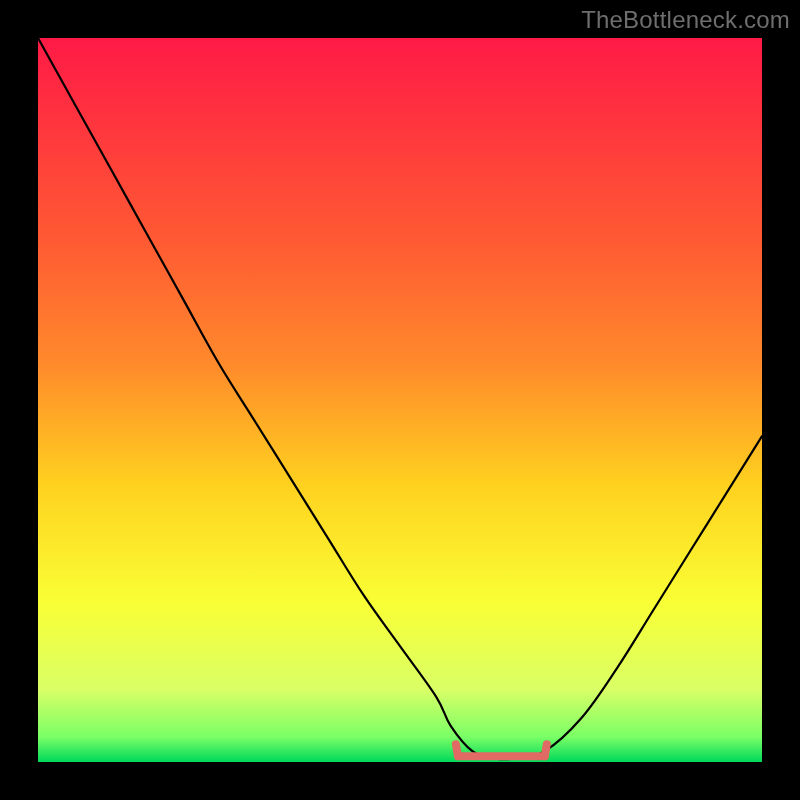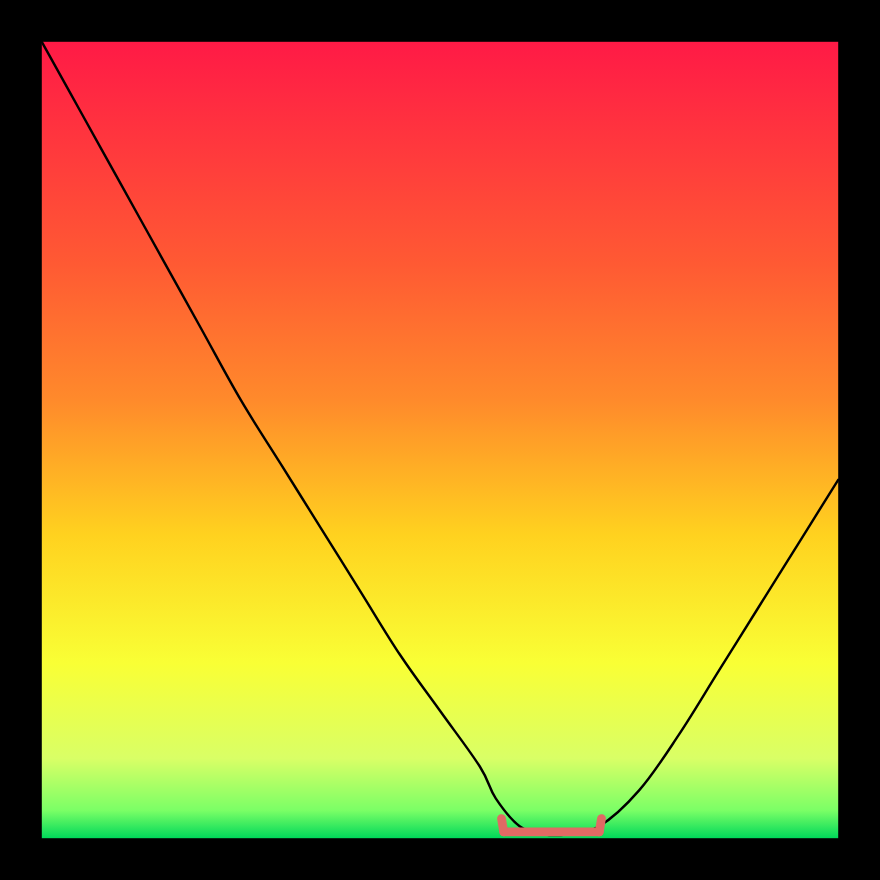--- a/index.html
+++ b/index.html
@@ -26,20 +26,21 @@
     z-index: 10;
     letter-spacing: 0.2px;
   }
   svg {
     display: block;
   }
 </style>
 </head>
 <body>
 <div class="container">
+  <div class="watermark">TheBottleneck.com</div>
   <svg id="chart-svg" width="800" height="800" viewBox="0 0 800 800">
       <defs>
         <linearGradient id="bg-grad" x1="0" y1="0" x2="0" y2="1">
           <stop offset="0%" stop-color="#ff1a46"></stop>
           <stop offset="28.000000000000004%" stop-color="#ff5a33"></stop>
           <stop offset="45%" stop-color="#ff8a2b"></stop>
           <stop offset="62%" stop-color="#ffd21f"></stop>
           <stop offset="78%" stop-color="#f9ff35"></stop>
           <stop offset="90%" stop-color="#d9ff66"></stop>
           <stop offset="96.5%" stop-color="#7bff66"></stop>

